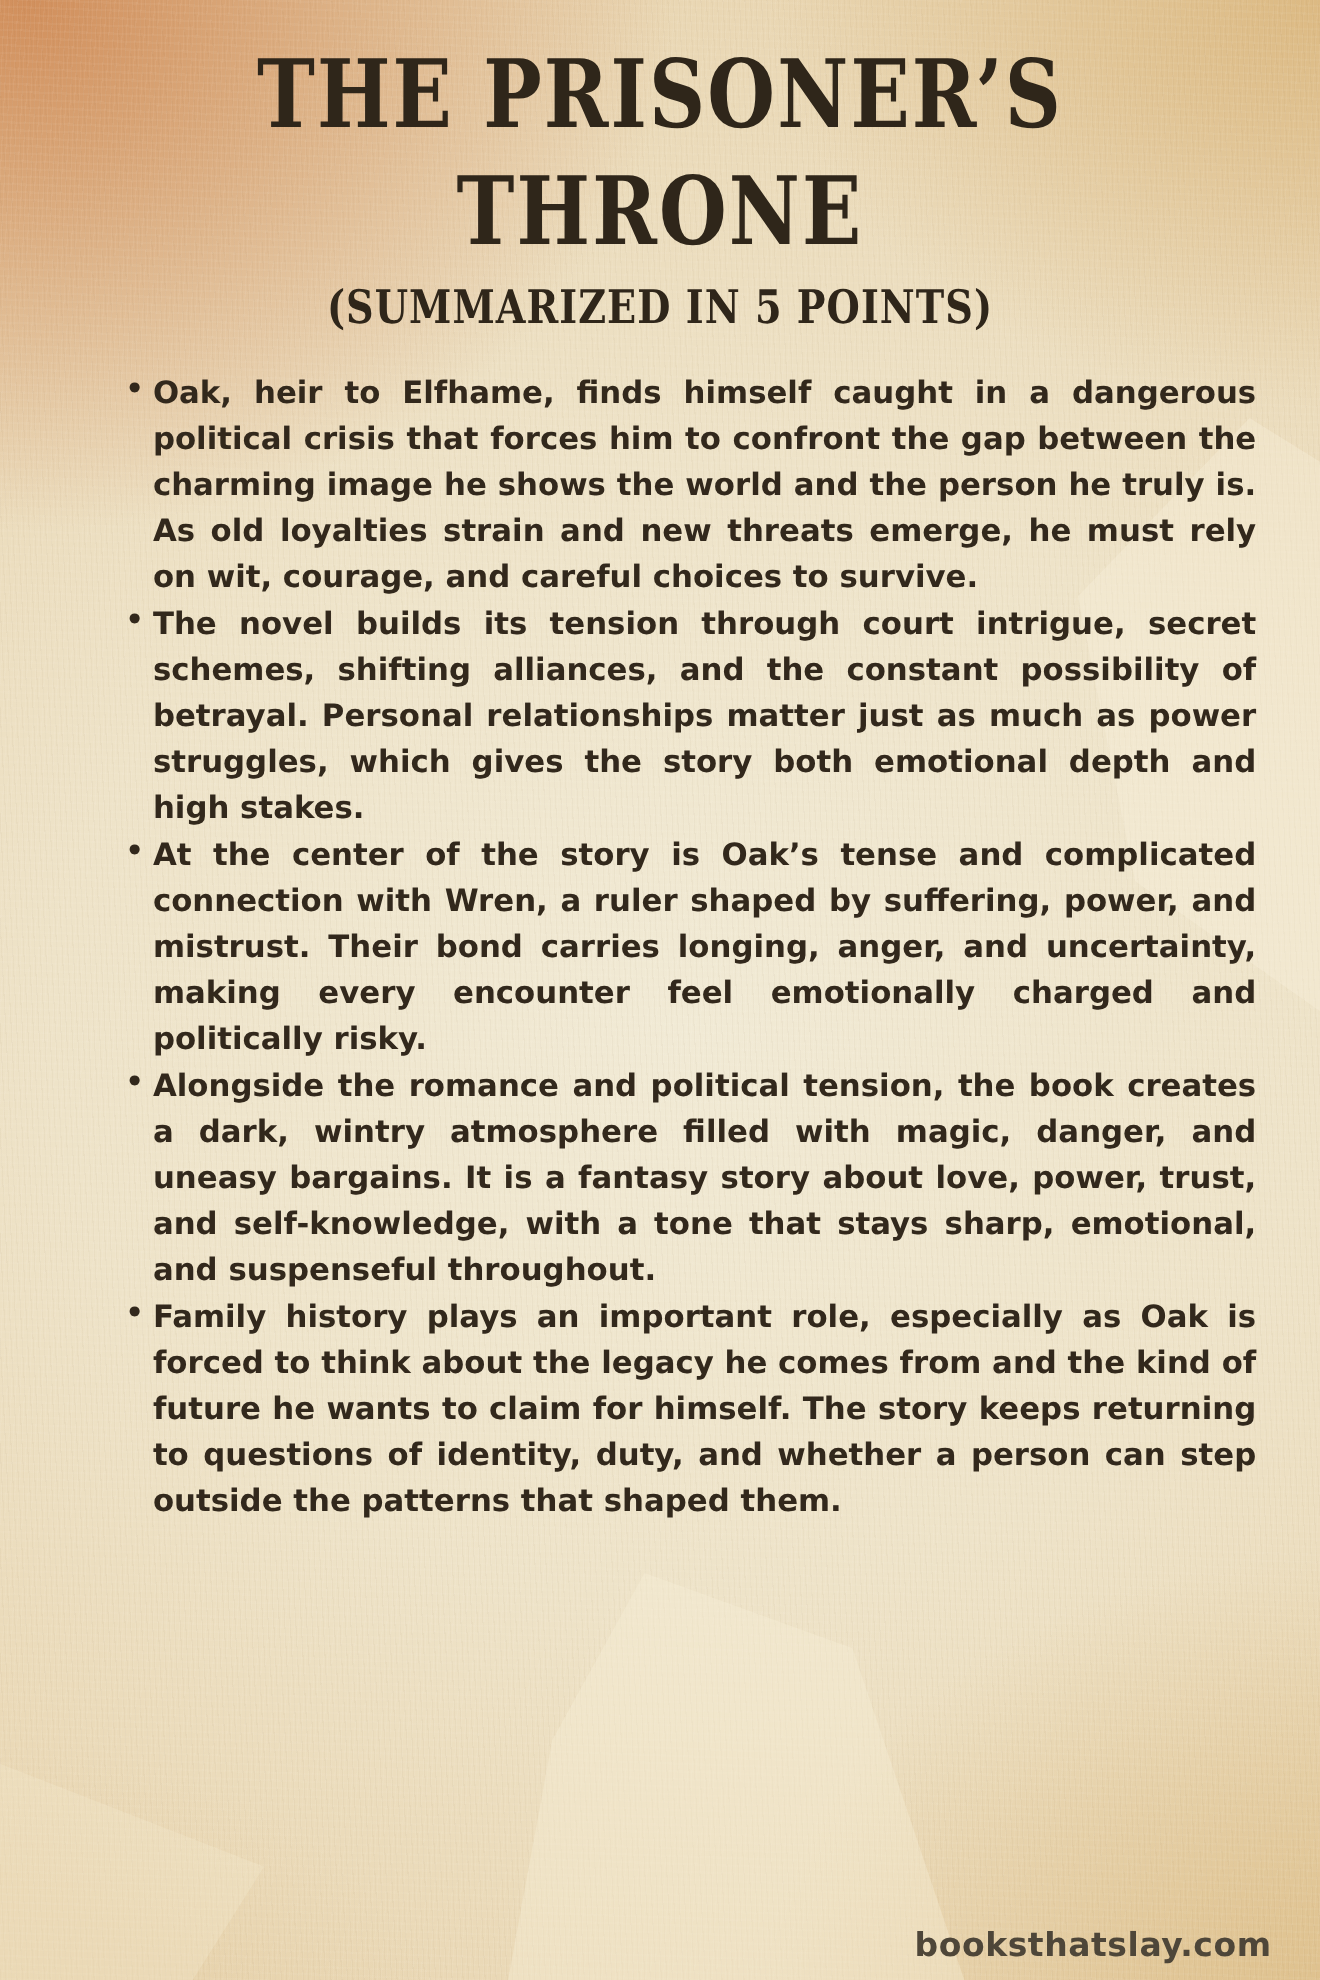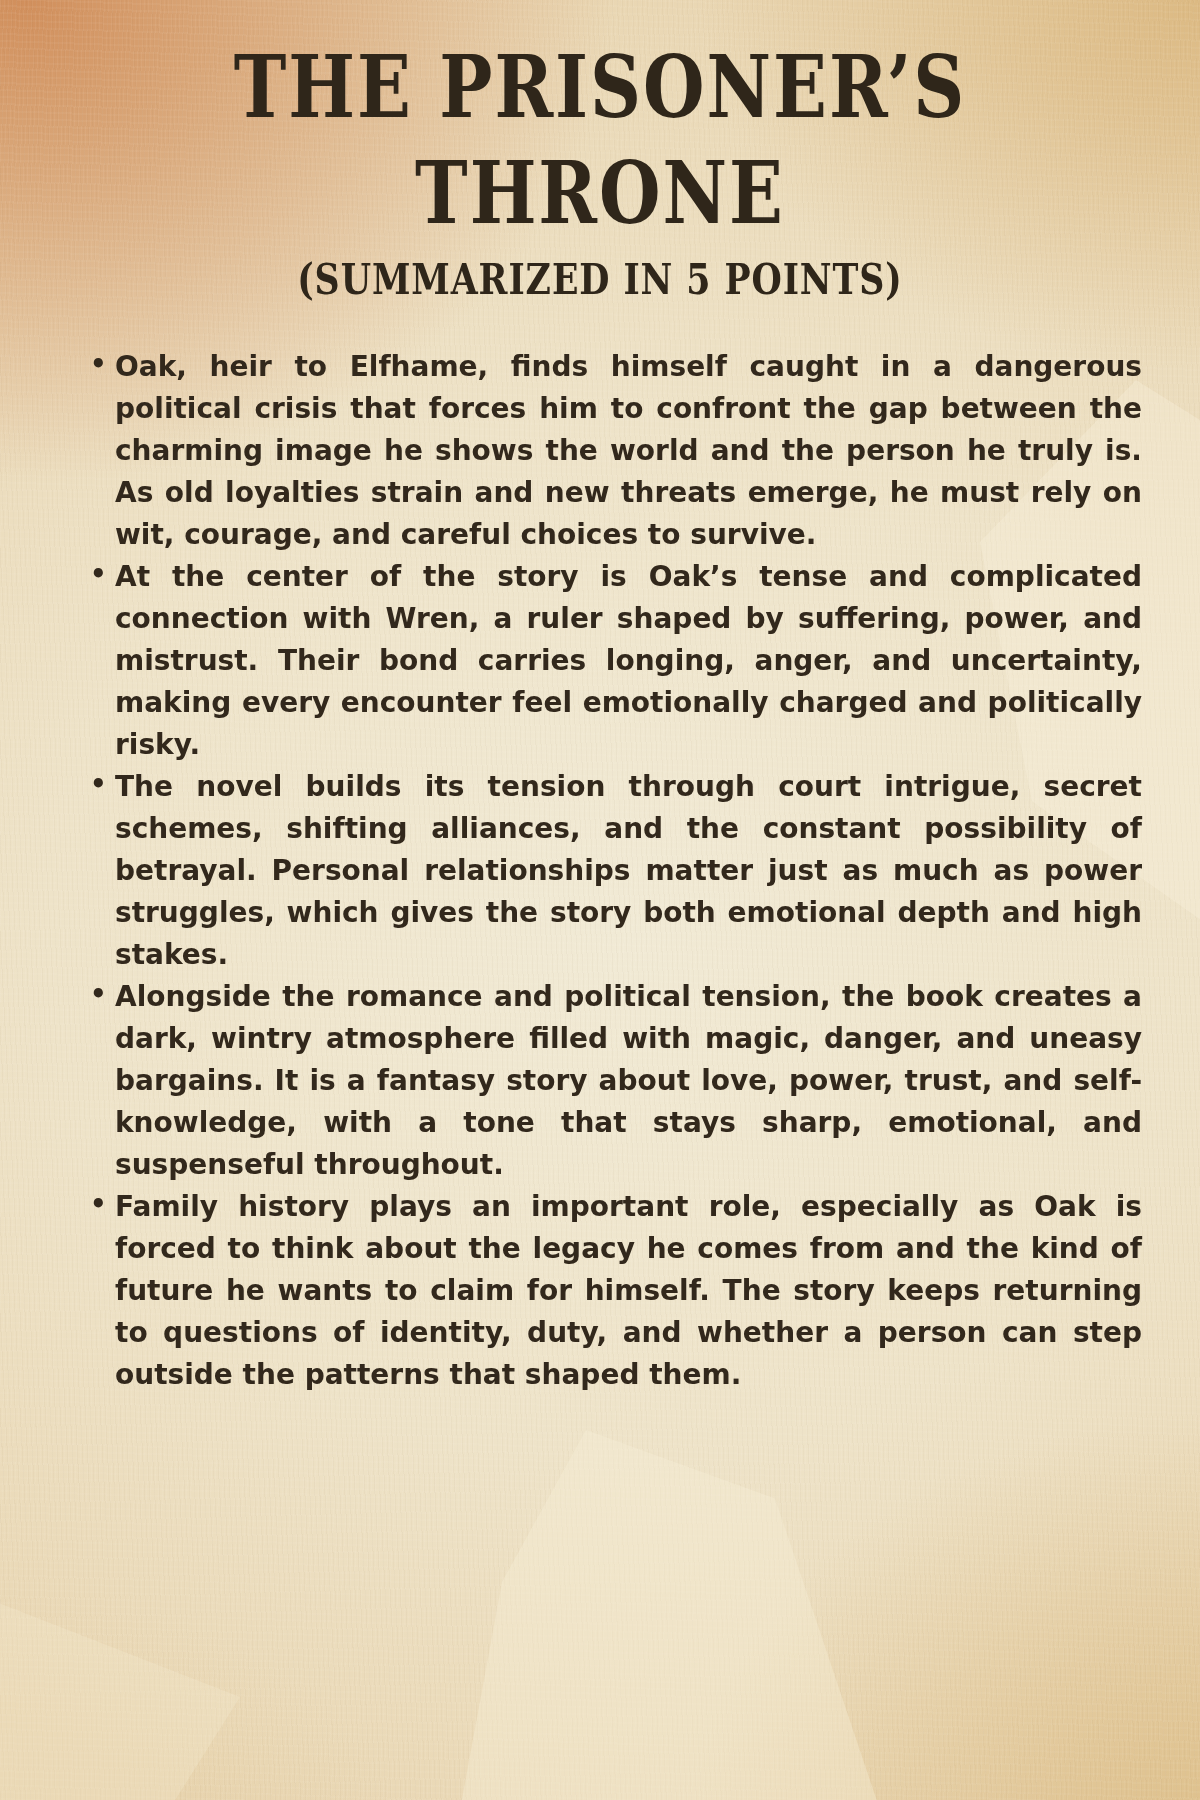--- a/index.html
+++ b/index.html
@@ -81,22 +81,22 @@
     font-stretch: condensed;
     font-size: 42px;
     letter-spacing: 1px;
     color: var(--title-color, #2f261a);
     transform: scale(0.92, 1.0);
     transform-origin: 50% 0;
   }
 
   .points {
     position: relative;
-    margin: 42px 0 0 0;
-    padding: 0 58px 0 88px;
+    margin: 32px 0 0 0;
+    padding: 0 58px 0 112px;
     list-style: none;
   }
   .points li {
     position: relative;
     padding-left: 27px;
     font-family: "DejaVu Sans", "Liberation Sans", sans-serif;
     font-weight: bold;
     font-size: 28px;
     line-height: 1.50;
     text-align: justify;
@@ -131,19 +131,20 @@
   <div class="crease-2"></div>
   <div class="crease-3"></div>
 
   <div class="header">
     <h1 class="title"><span>THE PRISONER’S</span><br><span>THRONE</span></h1>
     <div class="subtitle">(SUMMARIZED IN 5 POINTS)</div>
   </div>
 
   <ul class="points">
     <li>Oak, heir to Elfhame, finds himself caught in a dangerous political crisis that forces him to confront the gap between the charming image he shows the world and the person he truly is. As old loyalties strain and new threats emerge, he must rely on wit, courage, and careful choices to survive.</li>
+    <li>The novel builds its tension through court intrigue, secret schemes, shifting alliances, and the constant possibility of betrayal. Personal relationships matter just as much as power struggles, which gives the story both emotional depth and high stakes.</li>
     <li>At the center of the story is Oak’s tense and complicated connection with Wren, a ruler shaped by suffering, power, and mistrust. Their bond carries longing, anger, and uncertainty, making every encounter feel emotionally charged and politically risky.</li>
-    <li>The novel builds its tension through court intrigue, secret schemes, shifting alliances, and the constant possibility of betrayal. Personal relationships matter just as much as power struggles, which gives the story both emotional depth and high stakes.</li>
     <li>Alongside the romance and political tension, the book creates a dark, wintry atmosphere filled with magic, danger, and uneasy bargains. It is a fantasy story about love, power, trust, and self-knowledge, with a tone that stays sharp, emotional, and suspenseful throughout.</li>
     <li>Family history plays an important role, especially as Oak is forced to think about the legacy he comes from and the kind of future he wants to claim for himself. The story keeps returning to questions of identity, duty, and whether a person can step outside the patterns that shaped them.</li>
   </ul>
 
+  <div class="watermark">booksthatslay.com</div>
 </div>
 
 </body></html>

